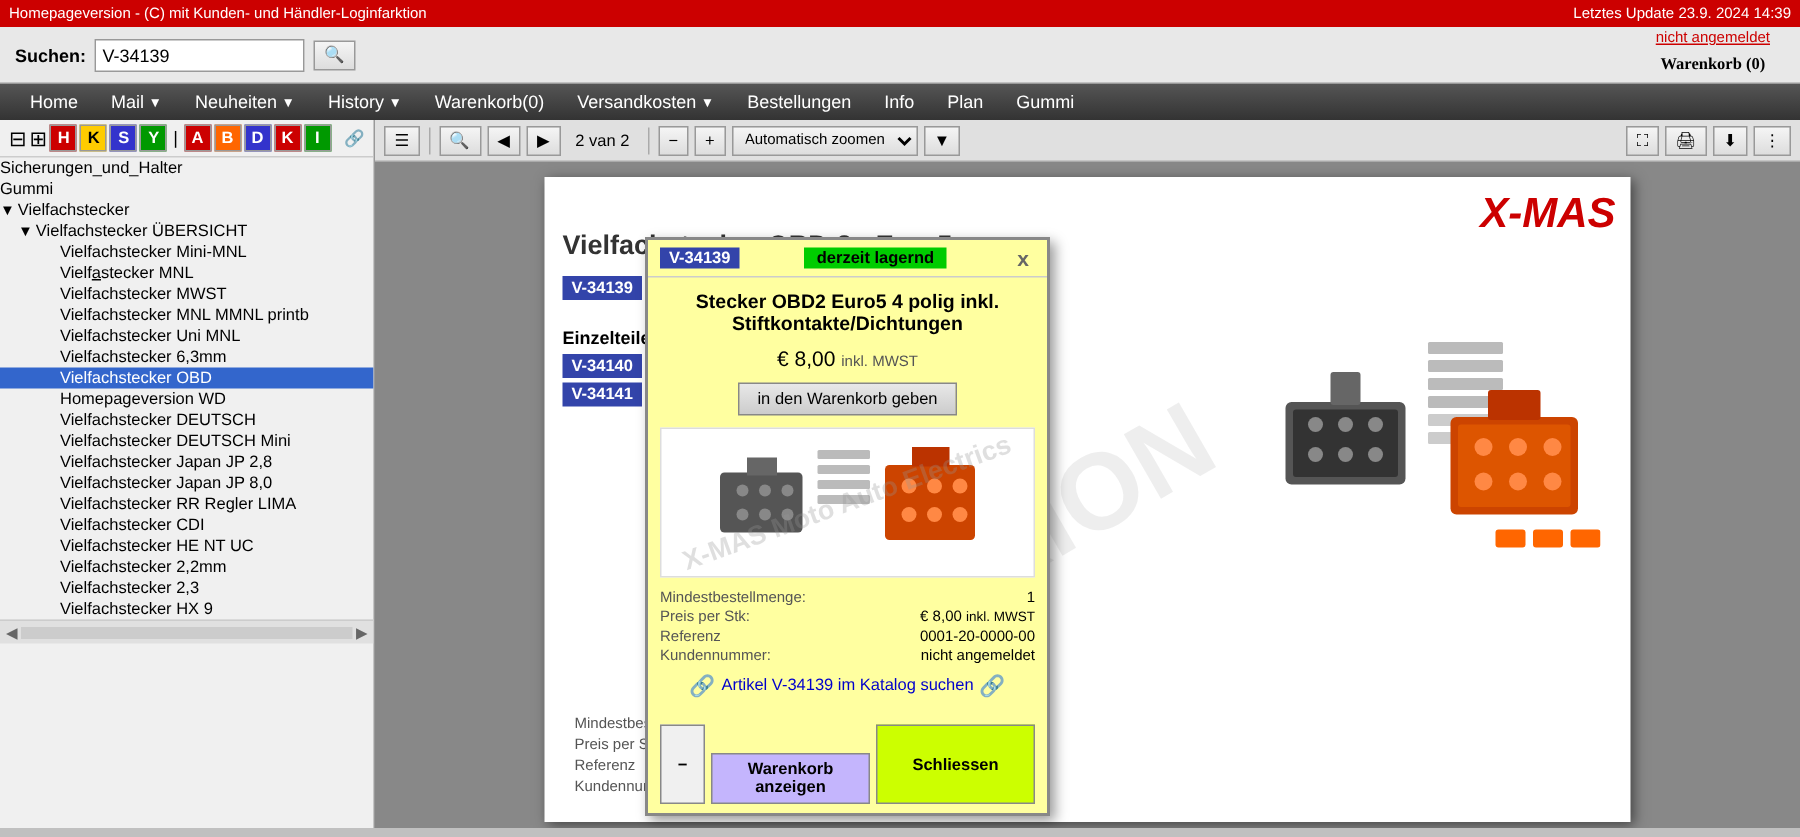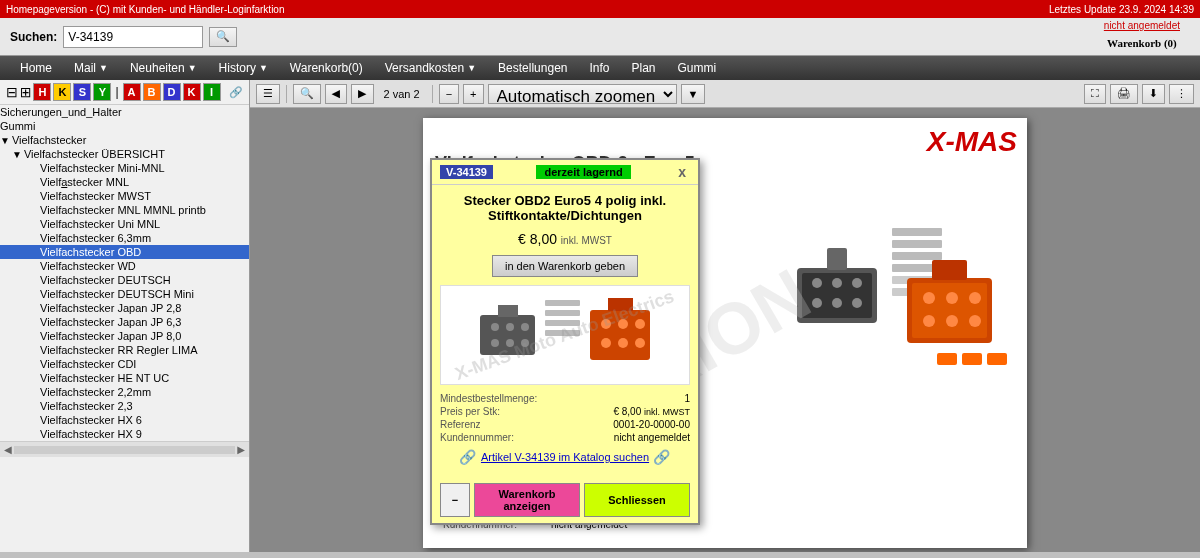--- a/index.html
+++ b/index.html
@@ -121,21 +121,21 @@
       padding: 2px 6px;
       font-size: 11px;
       cursor: pointer;
       height: 20px;
       display: flex; align-items: center; justify-content: center;
     }
     .pdf-page-info { font-size: 11px; padding: 0 6px; }
     .pdf-zoom {
       background: linear-gradient(to bottom, #f5f5f5, #ddd);
       border: 1px solid #999;
-      font-size: 17px;
+      font-size: 10px;
       padding: 1px 4px;
       height: 20px;
     }
     .pdf-separator { width: 1px; height: 18px; background: #aaa; margin: 0 2px; }
 
     
     #pdf-content {
       position: relative;
       height: calc(100% - 28px);
       overflow: hidden;
@@ -156,21 +156,21 @@
       font-weight: bold;
       color: rgba(200,200,200,0.3);
       white-space: nowrap;
       pointer-events: none;
       z-index: 1;
     }
 
     
     #catalog-page {
       background: #fff;
-      width: 604px;
+      width: 724px;
       height: 430px;
       position: relative;
       box-shadow: 2px 2px 8px rgba(0,0,0,0.5);
       padding: 15px 12px;
     }
 
     
     .catalog-header {
       position: absolute;
       top: 8px;
@@ -328,21 +328,20 @@
     .popup-link-row {
       display: flex;
       align-items: center;
       justify-content: center;
       gap: 4px;
       margin: 6px 0;
       font-size: 11px;
     }
     .popup-link {
       color: #0000cc;
-      text-decoration: underline;
       cursor: pointer;
     }
     .popup-footer {
       display: flex;
       gap: 4px;
       padding: 4px 8px 6px 8px;
     }
     .popup-footer-btn {
       flex: 1;
       padding: 4px 6px;
@@ -350,21 +349,22 @@
       font-weight: bold;
       cursor: pointer;
       border: 1px solid #888;
       text-align: center;
     }
     .btn-minus {
       background: #f0f0f0;
       max-width: 30px;
     }
     .btn-warenkorb {
-      background: #ec4899;
+      background: #c4b5fd;
+      margin-top: 19px;
     }
     .btn-schliessen {
       background: #ccff00;
     }
 
     
     .catalog-bottom {
       position: absolute;
       bottom: 15px;
       left: 20px;
@@ -497,32 +497,30 @@
       <div class="tree-item level3">
         <span class="expand-icon">▼</span>Vielfachstecker ÜBERSICHT
       </div>
       <div class="tree-item level5">Vielfachstecker Mini-MNL</div>
       <div class="tree-item level5">Vielf<span style="text-decoration:underline">a</span>stecker MNL</div>
       <div class="tree-item level5">Vielfachstecker MWST</div>
       <div class="tree-item level5">Vielfachstecker MNL MMNL printb</div>
       <div class="tree-item level5">Vielfachstecker Uni MNL</div>
       <div class="tree-item level5">Vielfachstecker 6,3mm</div>
       <div class="tree-item level5 selected">Vielfachstecker OBD</div>
-      <div class="tree-item level5">Vielfachstecker WD</div>
+      <div class="tree-item level5">Homepageversion WD</div>
       <div class="tree-item level5">Vielfachstecker DEUTSCH</div>
       <div class="tree-item level5">Vielfachstecker DEUTSCH Mini</div>
       <div class="tree-item level5">Vielfachstecker Japan JP 2,8</div>
-      <div class="tree-item level5">Vielfachstecker Japan JP 6,3</div>
       <div class="tree-item level5">Vielfachstecker Japan JP 8,0</div>
       <div class="tree-item level5">Vielfachstecker RR Regler LIMA</div>
       <div class="tree-item level5">Vielfachstecker CDI</div>
       <div class="tree-item level5">Vielfachstecker HE NT UC</div>
       <div class="tree-item level5">Vielfachstecker 2,2mm</div>
       <div class="tree-item level5">Vielfachstecker 2,3</div>
-      <div class="tree-item level5">Vielfachstecker HX 6</div>
       <div class="tree-item level5">Vielfachstecker HX 9</div>
     </div>
 
     <div style="height:16px;background:#e0e0e0;border-top:1px solid #ccc;display:flex;align-items:center;padding:0 4px;">
       <span style="font-size:10px;color:#666;cursor:pointer;">◀</span>
       <div style="flex:1;height:8px;background:#ccc;margin:0 2px;"></div>
       <span style="font-size:10px;color:#666;cursor:pointer;">▶</span>
     </div>
   </div>
 

